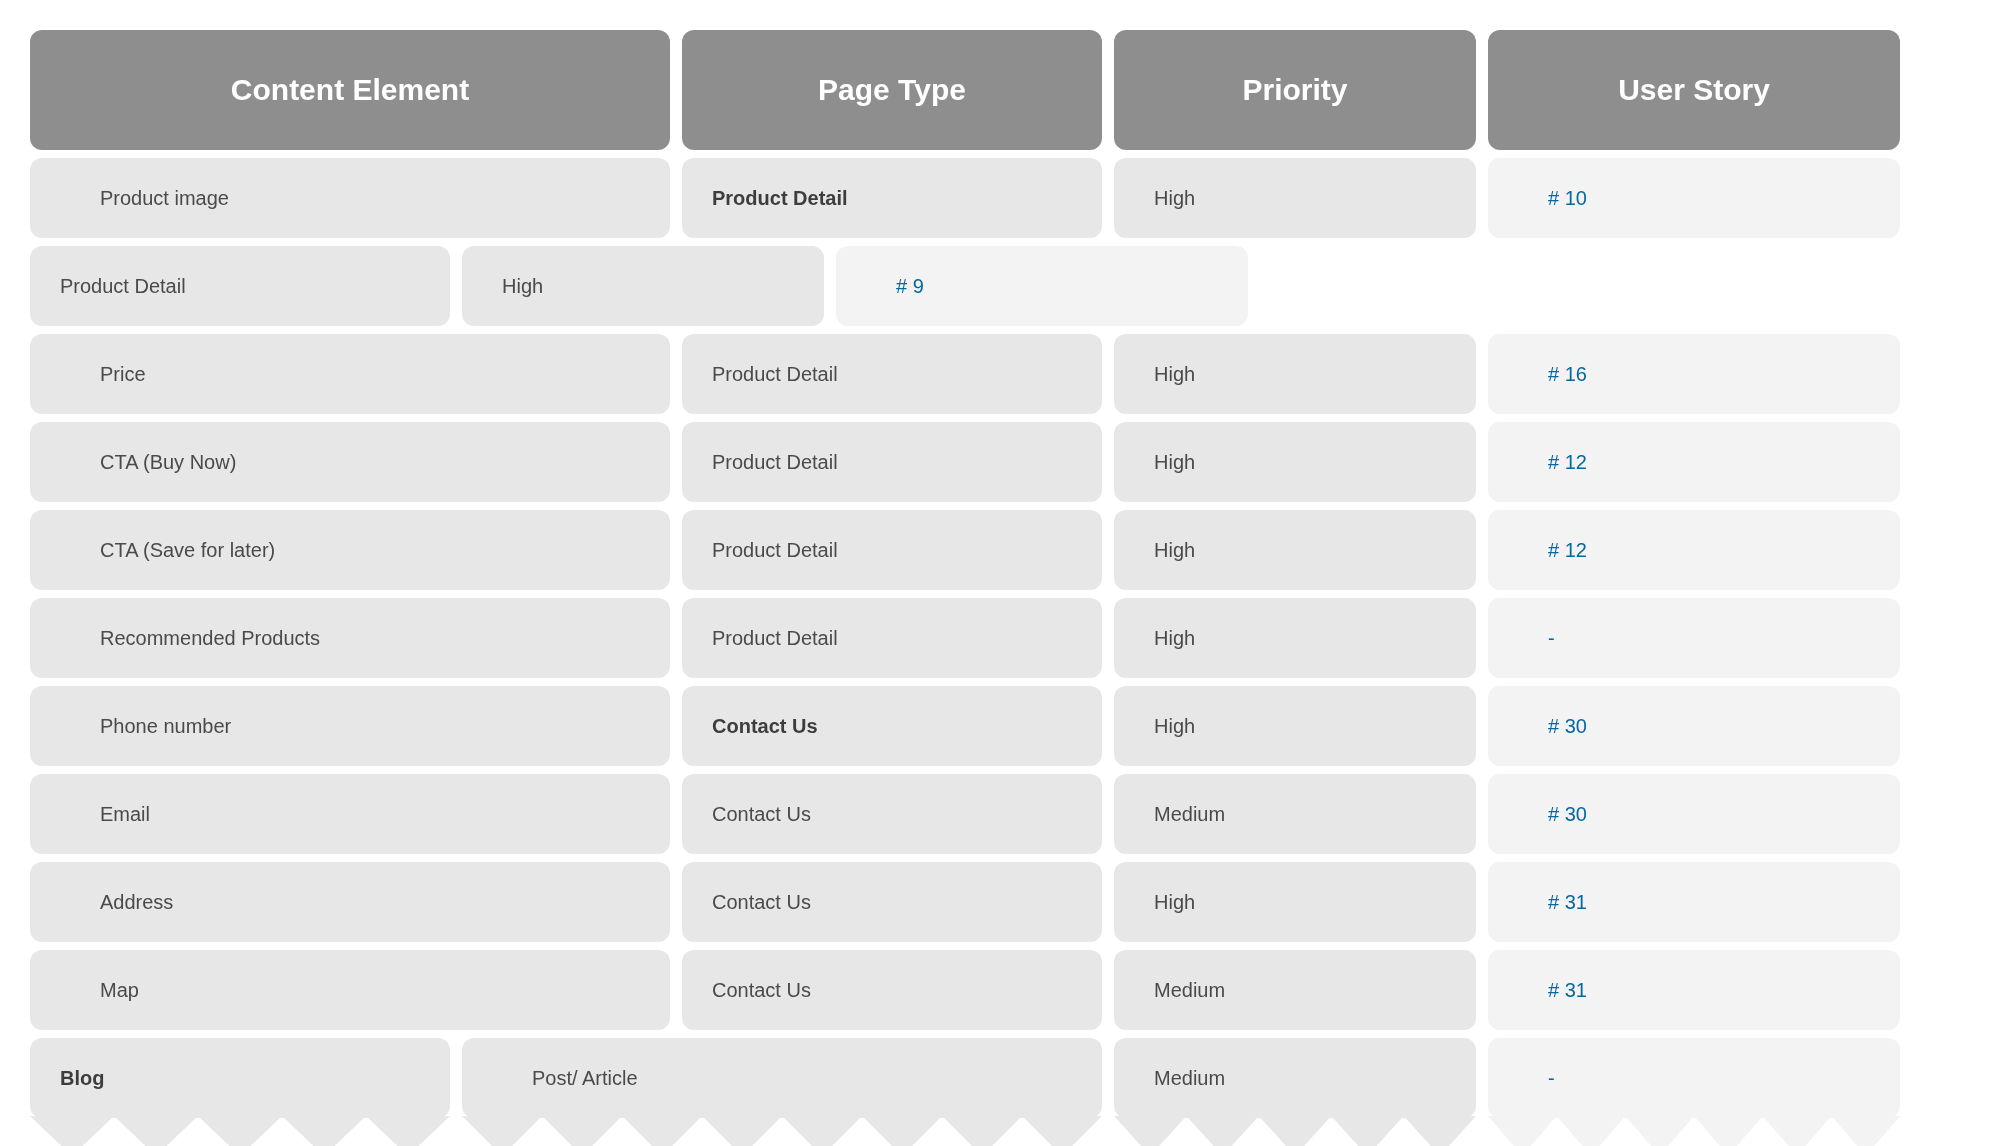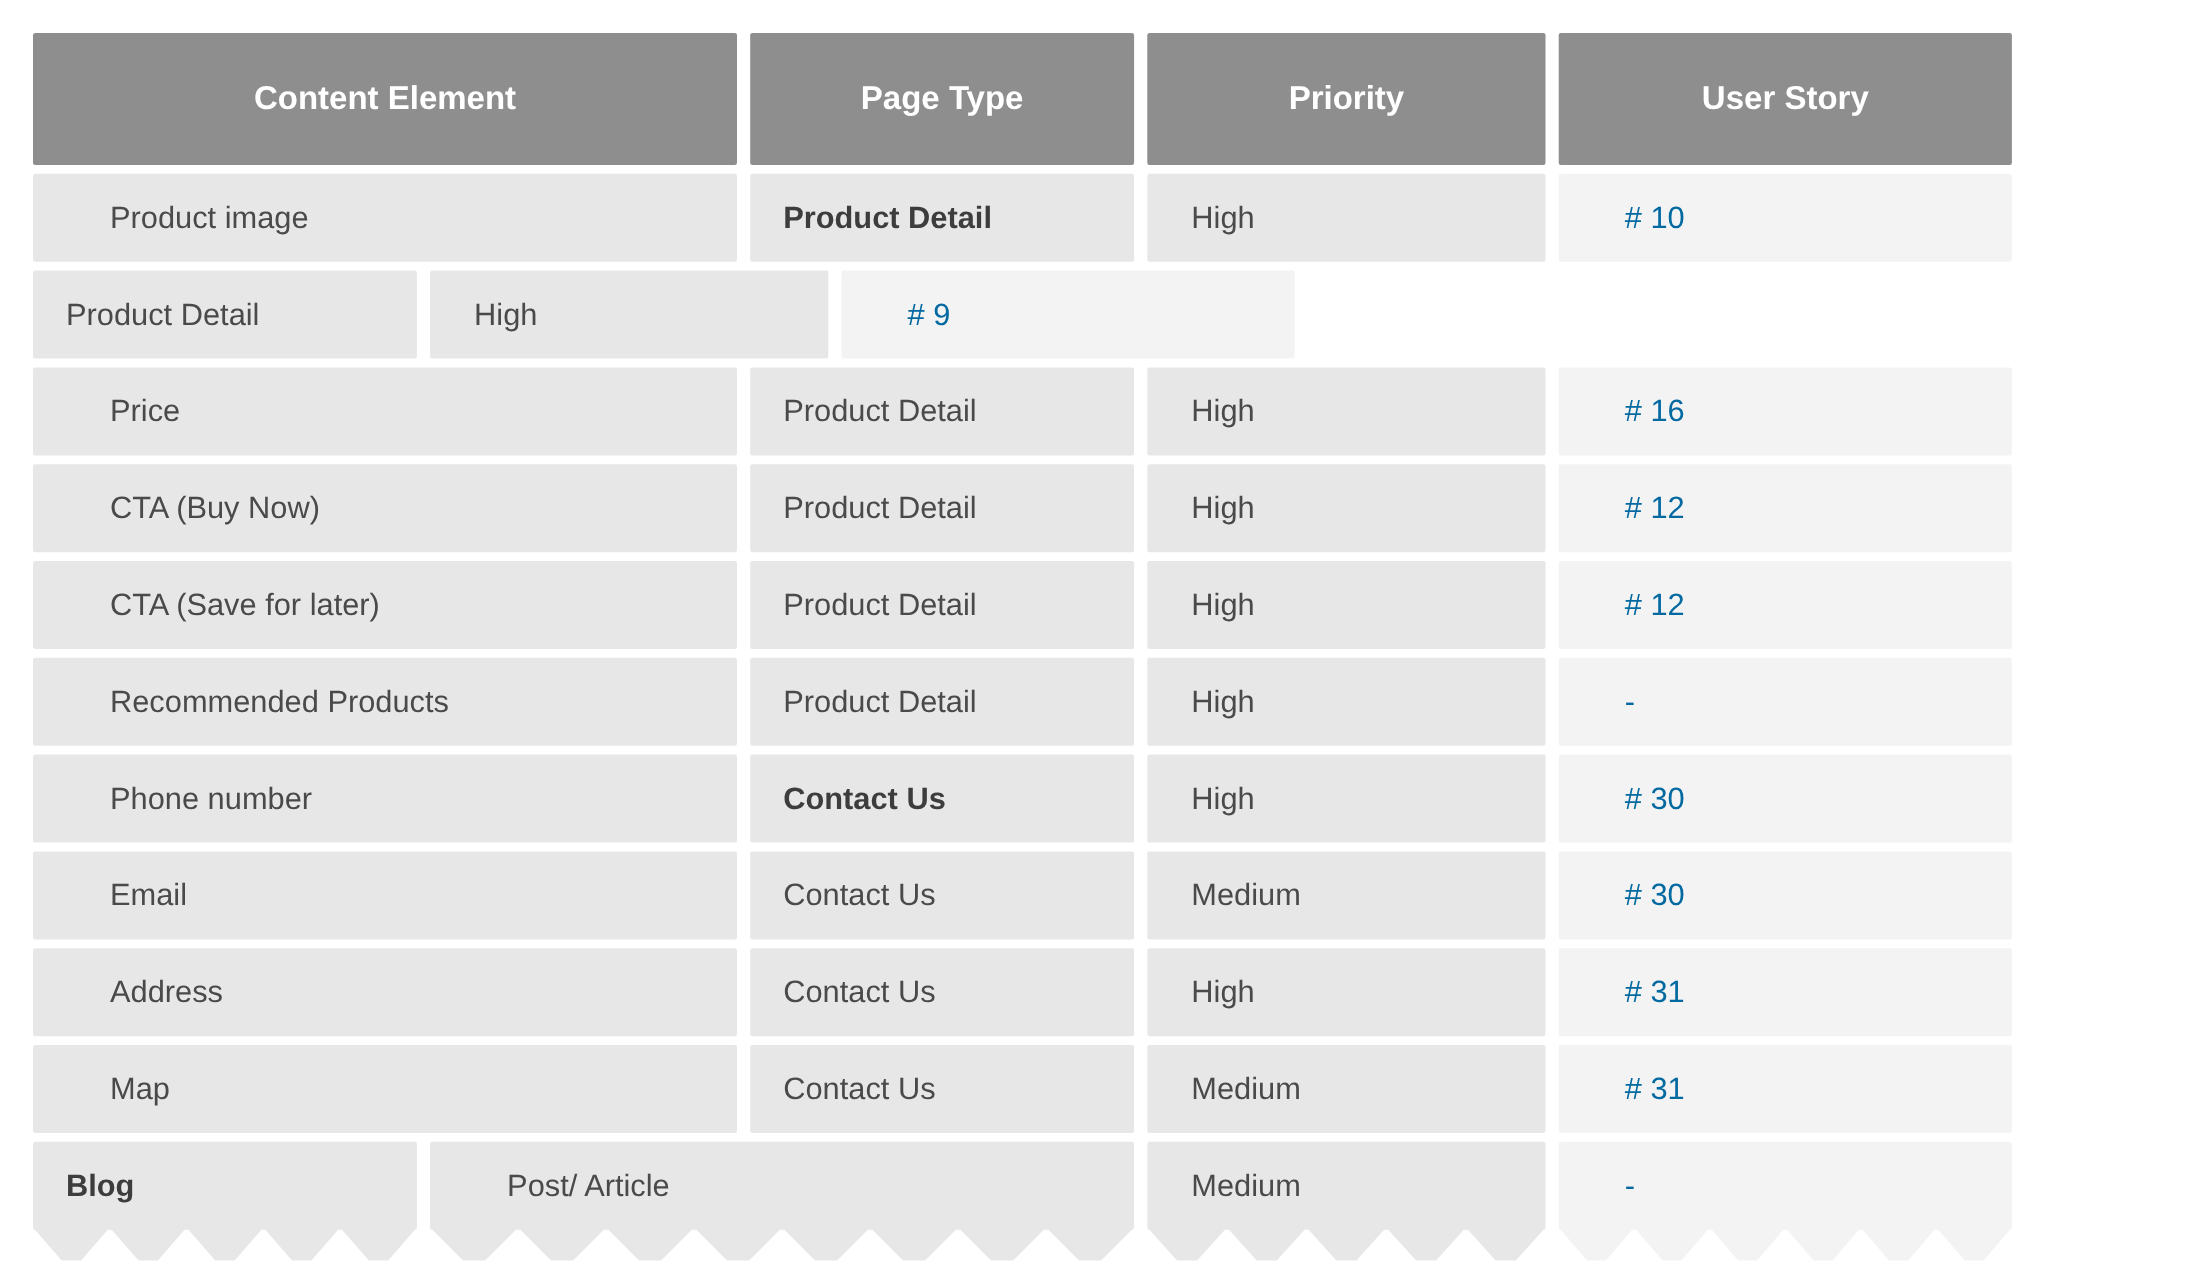--- a/index.html
+++ b/index.html
@@ -1,25 +1,25 @@
 <!DOCTYPE html>
 <html><head>
 <meta charset="utf-8">
 <style>
   * { box-sizing: border-box; margin: 0; padding: 0; }
   html, body { width: 1999px; height: 1146px; background: #fff; font-family: "Segoe UI", "Helvetica Neue", Arial, sans-serif; }
   .wrap { padding: 30px 30px 0 30px; }
   .row { display: flex; gap: 12px; margin-bottom: 8px; position: relative; }
   .header .cell { background: #8e8e8e; color: #fff; font-weight: 700; font-size: 30px; display:flex; align-items:center; justify-content:center; height: 120px; }
-  .cell { border-radius: 2px; }
+  .cell { border-radius: 12px; }
   .c1 { width: 640px; }
-  .c2 { width: 349px; }
+  .c2 { width: 420px; }
   .c3 { width: 362px; }
   .c4 { width: 412px; }
-  .body .cell { height: 80px; display:flex; align-items:center; font-size: 28px; color:#4a4a4a; }
+  .body .cell { height: 80px; display:flex; align-items:center; font-size: 20px; color:#4a4a4a; }
   .body .c1 { background:#e7e7e7; padding-left: 70px; }
   .body .c2 { background:#e7e7e7; padding-left: 30px; }
   .body .c3 { background:#e7e7e7; padding-left: 40px; }
   .body .c4 { background:#f3f3f3; padding-left: 60px; color:#0369a1; }
   .bold { font-weight: 700; color:#3d3d3d; }
 
   
   .zig-col { position: relative; }
   .zig { position:absolute; left:0; right:0; bottom:-38px; height:40px; display:flex; }
   .zig span { flex:1; clip-path: polygon(0 0, 50% 100%, 100% 0); }

